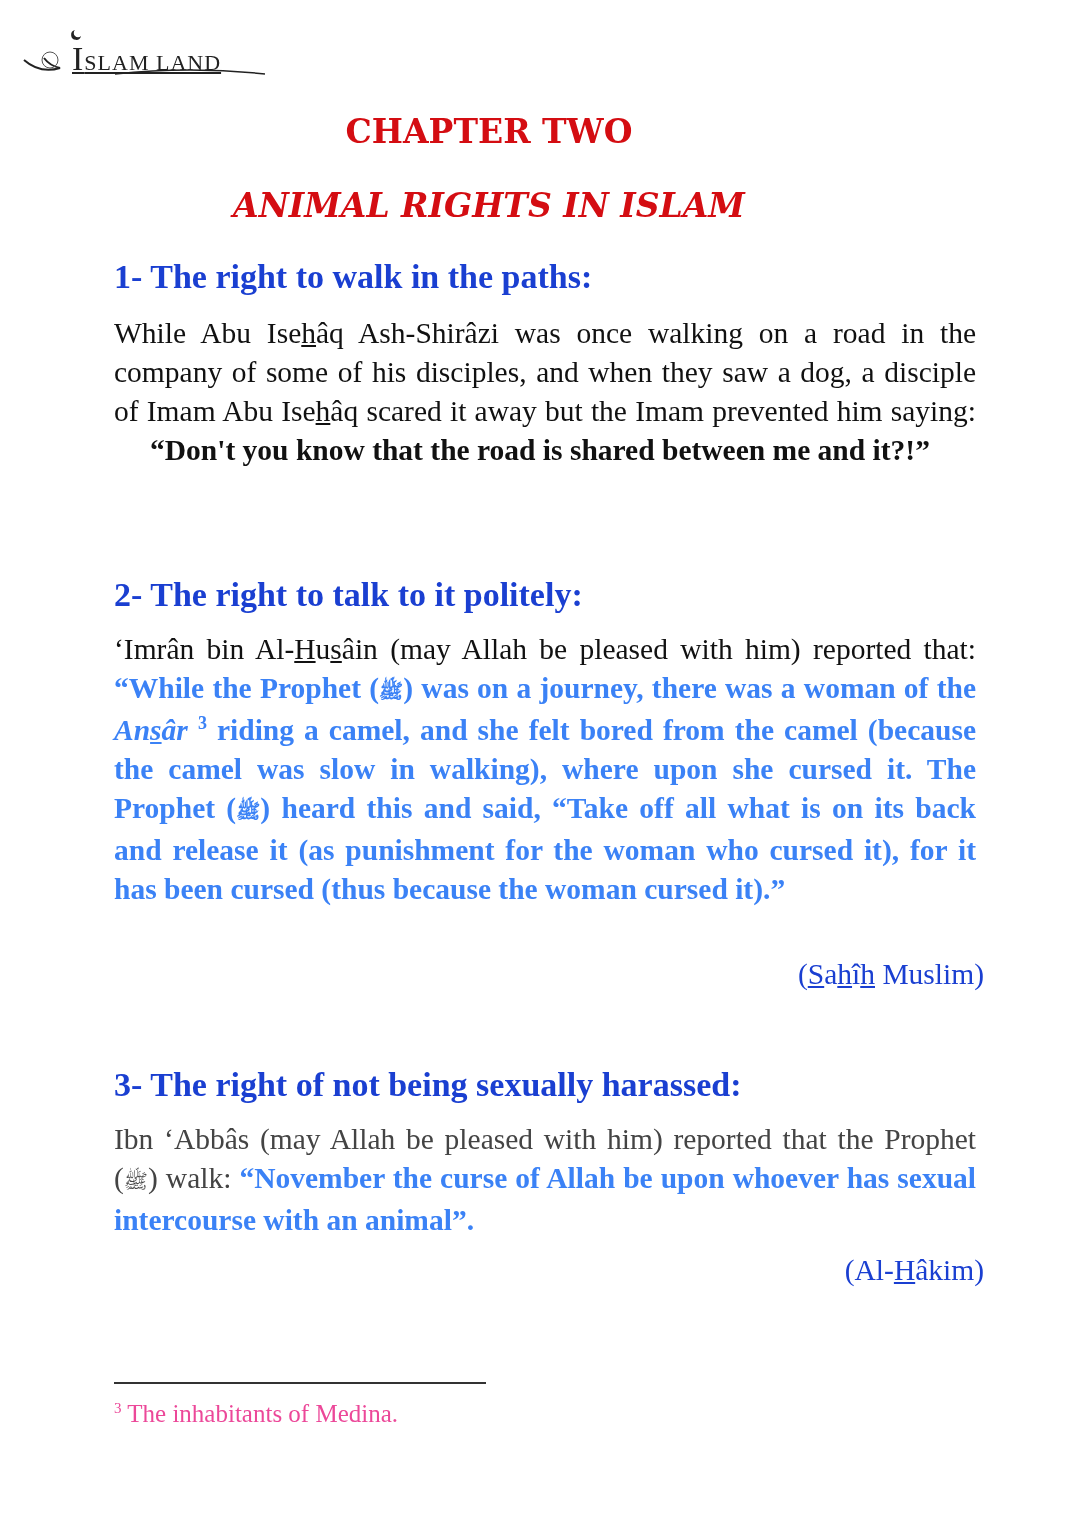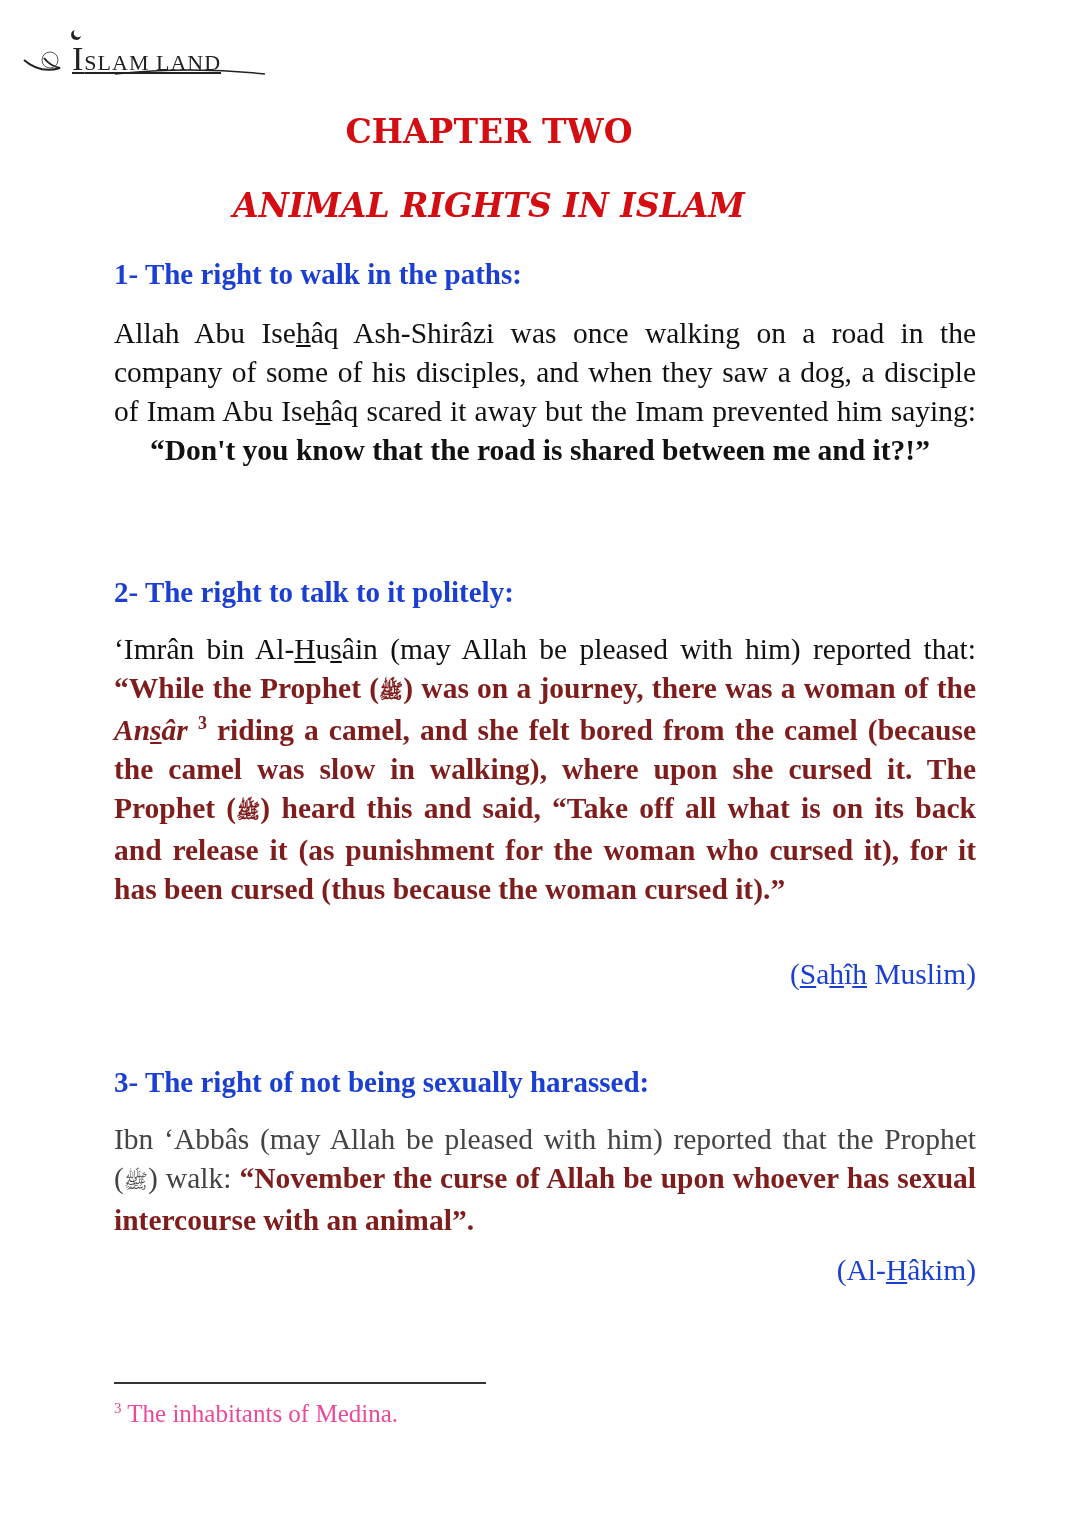--- a/index.html
+++ b/index.html
@@ -3,27 +3,27 @@
 <meta charset="utf-8">
 <style>
   html, body { margin: 0; padding: 0; background: #ffffff; }
   body { width: 1086px; height: 1534px; position: relative; overflow: hidden; font-family: "Liberation Serif", serif; }
   .logo { position: absolute; left: 20px; top: 22px; width: 250px; height: 60px; }
   .logo-text { position: absolute; left: 70px; top: 30px; font-family: "Liberation Serif", serif; font-size: 22px; color: #222; letter-spacing: 1px; text-decoration: underline; }
   .logo-text .big { font-size: 34px; }
   .title { position: absolute; left: 0; width: 978px; text-align: center; color: #d40d12; font-family: "DejaVu Serif", serif; font-weight: bold; }
   .t1 { top: 112px; font-size: 33px; left: 0; }
   .t2 { top: 186px; font-size: 33px; font-style: italic; }
-  .h { position: absolute; left: 114px; color: #1a3fd1; font-weight: bold; font-size: 29px; }
+  .h { position: absolute; left: 114px; color: #1a3fd1; font-weight: bold; font-size: 34px; }
   .p { position: absolute; left: 114px; width: 862px; font-size: 29.5px; line-height: 39px; text-align: justify; text-align-last: left; color: #111; }
   .bold { font-weight: bold; margin-left: 36px; }
-  .green { color: #7f1d1d; font-weight: bold; margin-top: 46px; }
+  .green { color: #3b82f6; font-weight: bold; margin-top: 46px; }
   .grey { color: #444; }
   .u { text-decoration: underline; }
-  .ref { position: absolute; right: 110px; color: #1a3fd1; font-size: 29.5px; }
+  .ref { position: absolute; right: 102px; color: #1a3fd1; font-size: 29.5px; }
   .sup { font-size: 18px; vertical-align: super; line-height: 0; }
   .saw { font-size: 20px; }
   .fn-rule { position: absolute; left: 114px; top: 1382px; width: 372px; height: 2px; background: #333; }
   .fn { position: absolute; left: 114px; top: 1400px; font-size: 25px; color: #ec4899; }
 </style>
 </head>
 <body>
 
 <div class="logo">
   <svg width="250" height="60" viewBox="0 0 250 60">
@@ -35,21 +35,21 @@
   <div class="logo-text" style="left:52px;top:18px;">
     <span class="big">I</span><span>SLAM LAND</span>
   </div>
 </div>
 
 <div class="title t1">CHAPTER TWO</div>
 <div class="title t2">ANIMAL RIGHTS IN ISLAM</div>
 
 <div class="h" style="top:258px;">1- The right to walk in the paths:</div>
 <div class="p" style="top:314px;">
-  <span>Allah Abu Ise</span><span class="u">h</span><span>âq Ash-Shirâzi was once walking on a road in the company of some of his disciples, and when they saw a dog, a disciple of Imam Abu Ise</span><span class="u">h</span><span>âq scared it away but the Imam prevented him saying: </span><span class="bold">“Don't you know that the road is shared between me and it?!”</span>
+  <span>While Abu Ise</span><span class="u">h</span><span>âq Ash-Shirâzi was once walking on a road in the company of some of his disciples, and when they saw a dog, a disciple of Imam Abu Ise</span><span class="u">h</span><span>âq scared it away but the Imam prevented him saying: </span><span class="bold">“Don't you know that the road is shared between me and it?!”</span>
 </div>
 
 <div class="h" style="top:576px;">2- The right to talk to it politely:</div>
 <div class="p" style="top:630px;">
   <span>‘Imrân bin Al-</span><span class="u">H</span><span>u</span><span class="u">s</span><span>âin (may Allah be pleased with him) reported that: </span><span class="green"><span>“While the Prophet (</span><span class="saw">ﷺ</span><span>) was on a journey, there was a woman of the </span><i><span>An</span><span class="u">s</span><span>âr</span></i> <span class="sup">3</span><span> riding a camel, and she felt bored from the camel (because the camel was slow in walking), where upon she cursed it. The Prophet (</span><span class="saw">ﷺ</span><span>) heard this and said, “Take off all what is on its back and release it (as punishment for the woman who cursed it), for it has been cursed (thus because the woman cursed it).”</span></span>
 </div>
 <div class="ref" style="top:958px;">
   <span>(</span><span class="u">S</span><span>a</span><span class="u">h</span><span>î</span><span class="u">h</span><span> Muslim)</span>
 </div>
 

